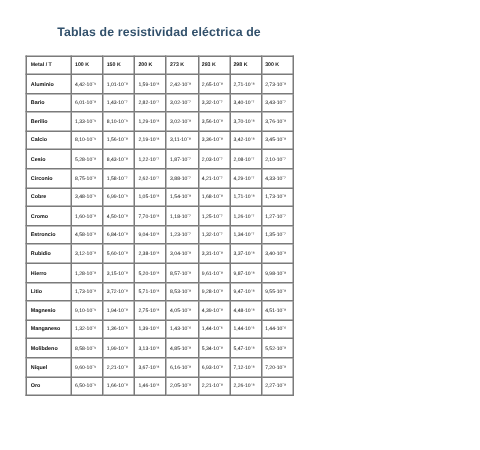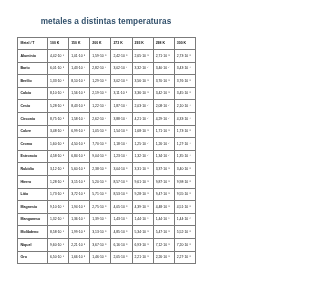--- a/index.html
+++ b/index.html
@@ -73,21 +73,21 @@
   }
   col.c-metal { width: 30px; }
   col.c-val { width: 21.14px; }
 </style>
 </head>
 <body>
 
 <div class="page">
 
   <div class="title-block">
-    <div class="title-line">metales a distintas temperaturas</div>
+    <div class="title-line">Tablas de resistividad eléctrica de</div>
   </div>
 
   <div class="table-wrap">
     <table class="res-table">
       <colgroup>
         <col class="c-metal">
         <col class="c-val">
           <col class="c-val">
           <col class="c-val">
         <col class="c-val">

